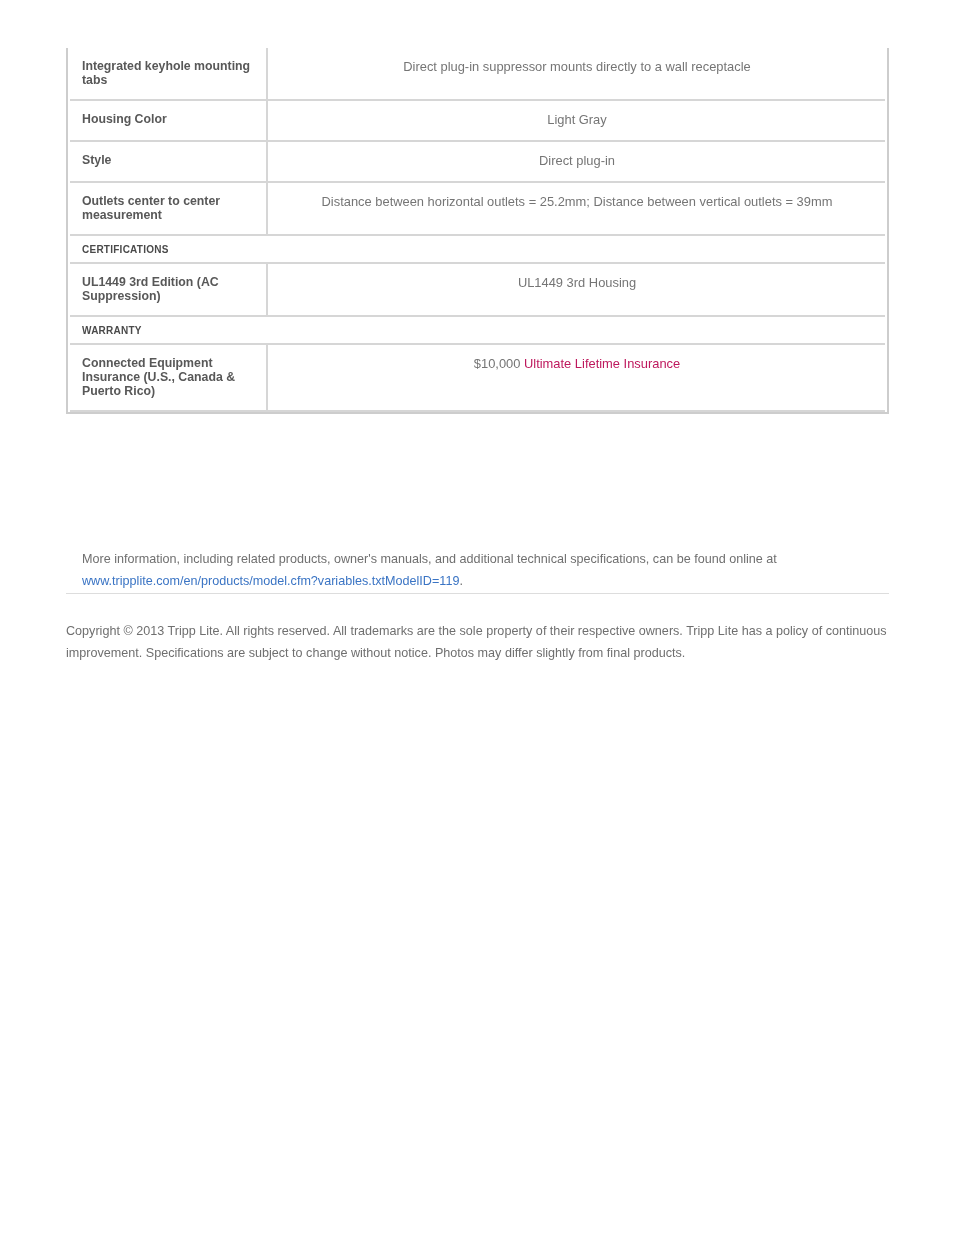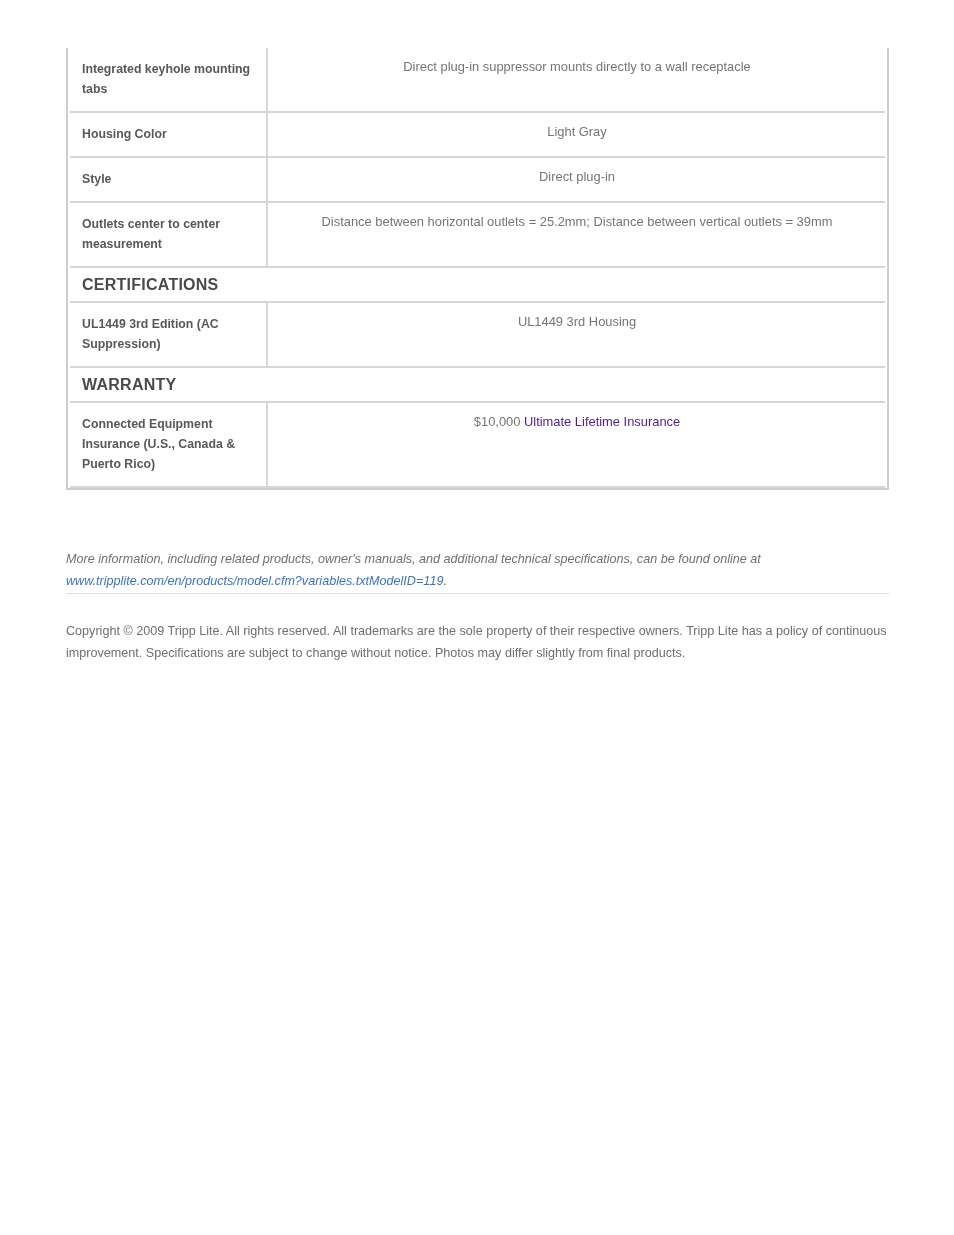--- a/index.html
+++ b/index.html
@@ -38,66 +38,65 @@
 
   
   td.lbl {
     width: 197px;
     box-sizing: border-box;
     padding: 11px 14px 12px 12px;
     border-bottom: 2px solid #d6d6d6;
     border-right: 2px solid #d6d6d6;
     font-size: 12.3px;
     font-weight: bold;
-    line-height: 20px;
+    line-height: 14px;
     color: #585858;
   }
   td.val {
     box-sizing: border-box;
     padding: 11px 12px 12px 11px;
     border-bottom: 2px solid #d6d6d6;
     font-size: 12.9px;
     line-height: 16px;
     color: #757575;
   }
   
   td.val > .valinner { display: block; padding-left: 2px; text-align: center; }
 
   tr.row td.lbl { border-left: 0; }
 
   
   td.section {
     padding: 8px 12px 7px 12px;
     border-top: 2px solid #d6d6d6;
     border-bottom: 2px solid #d6d6d6;
-    font-size: 16px;
+    font-size: 10px;
     font-weight: bold;
     letter-spacing: 0.25px;
     color: #4a4a4a;
     background: #ffffff;
   }
 
   
   .spec-table { margin: 0 2px; width: calc(100% - 4px); }
 
   a.link {
-    color: #4c1d95;
+    color: #be185d;
     text-decoration: none;
   }
 
   
   .more-info {
     position: absolute;
-    left: 66px;
+    left: 82px;
     top: 535px;
     width: 830px;
     font-size: 12.6px;
     line-height: 22px;
     color: #6f6f6f;
-    font-style: italic;
   }
   .more-info .url { color: #3a74c4; text-decoration: none; }
 
   .rule {
     position: absolute;
     left: 66px;
     top: 593px;
     width: 823px;
     height: 1px;
     background: #dddddd;
@@ -174,13 +173,13 @@
       </tr>
 
     </tbody>
   </table>
 </div>
 
 <p class="more-info"><span>More information, including related products, owner's manuals, and additional technical specifications, can be found online at </span><a class="url" href="#">www.tripplite.com/en/products/model.cfm?variables.txtModelID=119</a><span>.</span></p>
 
 <div class="rule"></div>
 
-<p class="copyright">Copyright © 2009 Tripp Lite. All rights reserved. All trademarks are the sole property of their respective owners. Tripp Lite has a policy of continuous improvement. Specifications are subject to change without notice. Photos may differ slightly from final products.</p>
+<p class="copyright">Copyright © 2013 Tripp Lite. All rights reserved. All trademarks are the sole property of their respective owners. Tripp Lite has a policy of continuous improvement. Specifications are subject to change without notice. Photos may differ slightly from final products.</p>
 
 </body></html>

